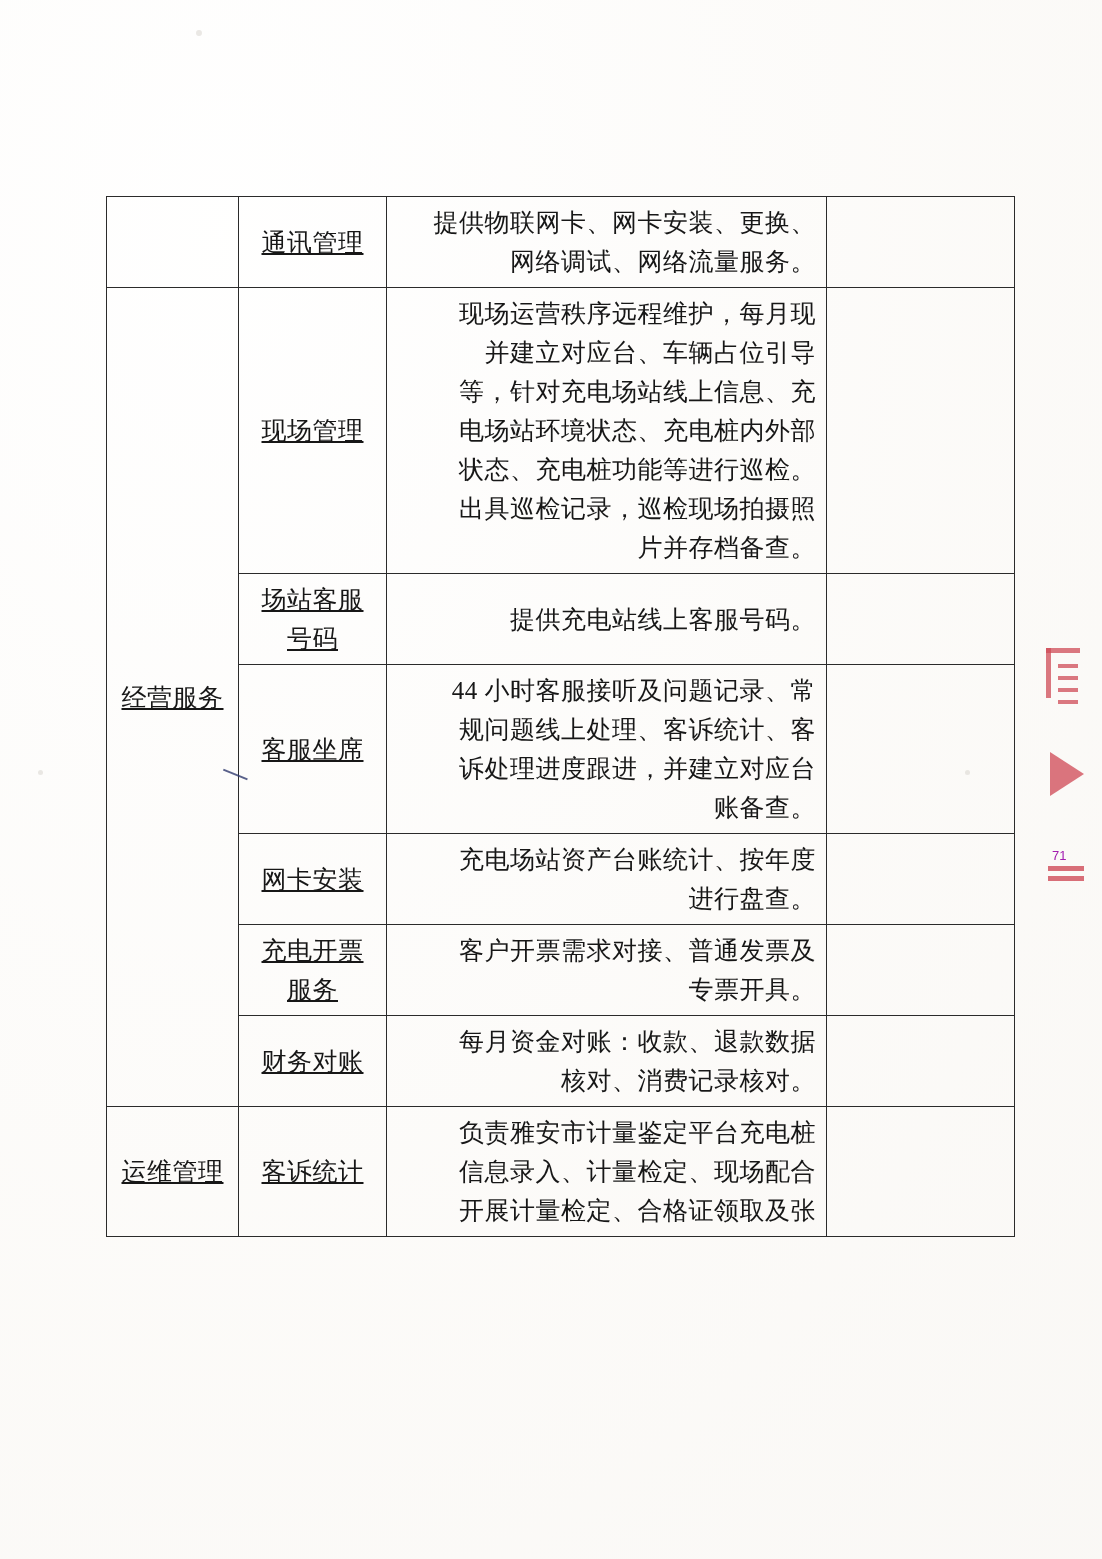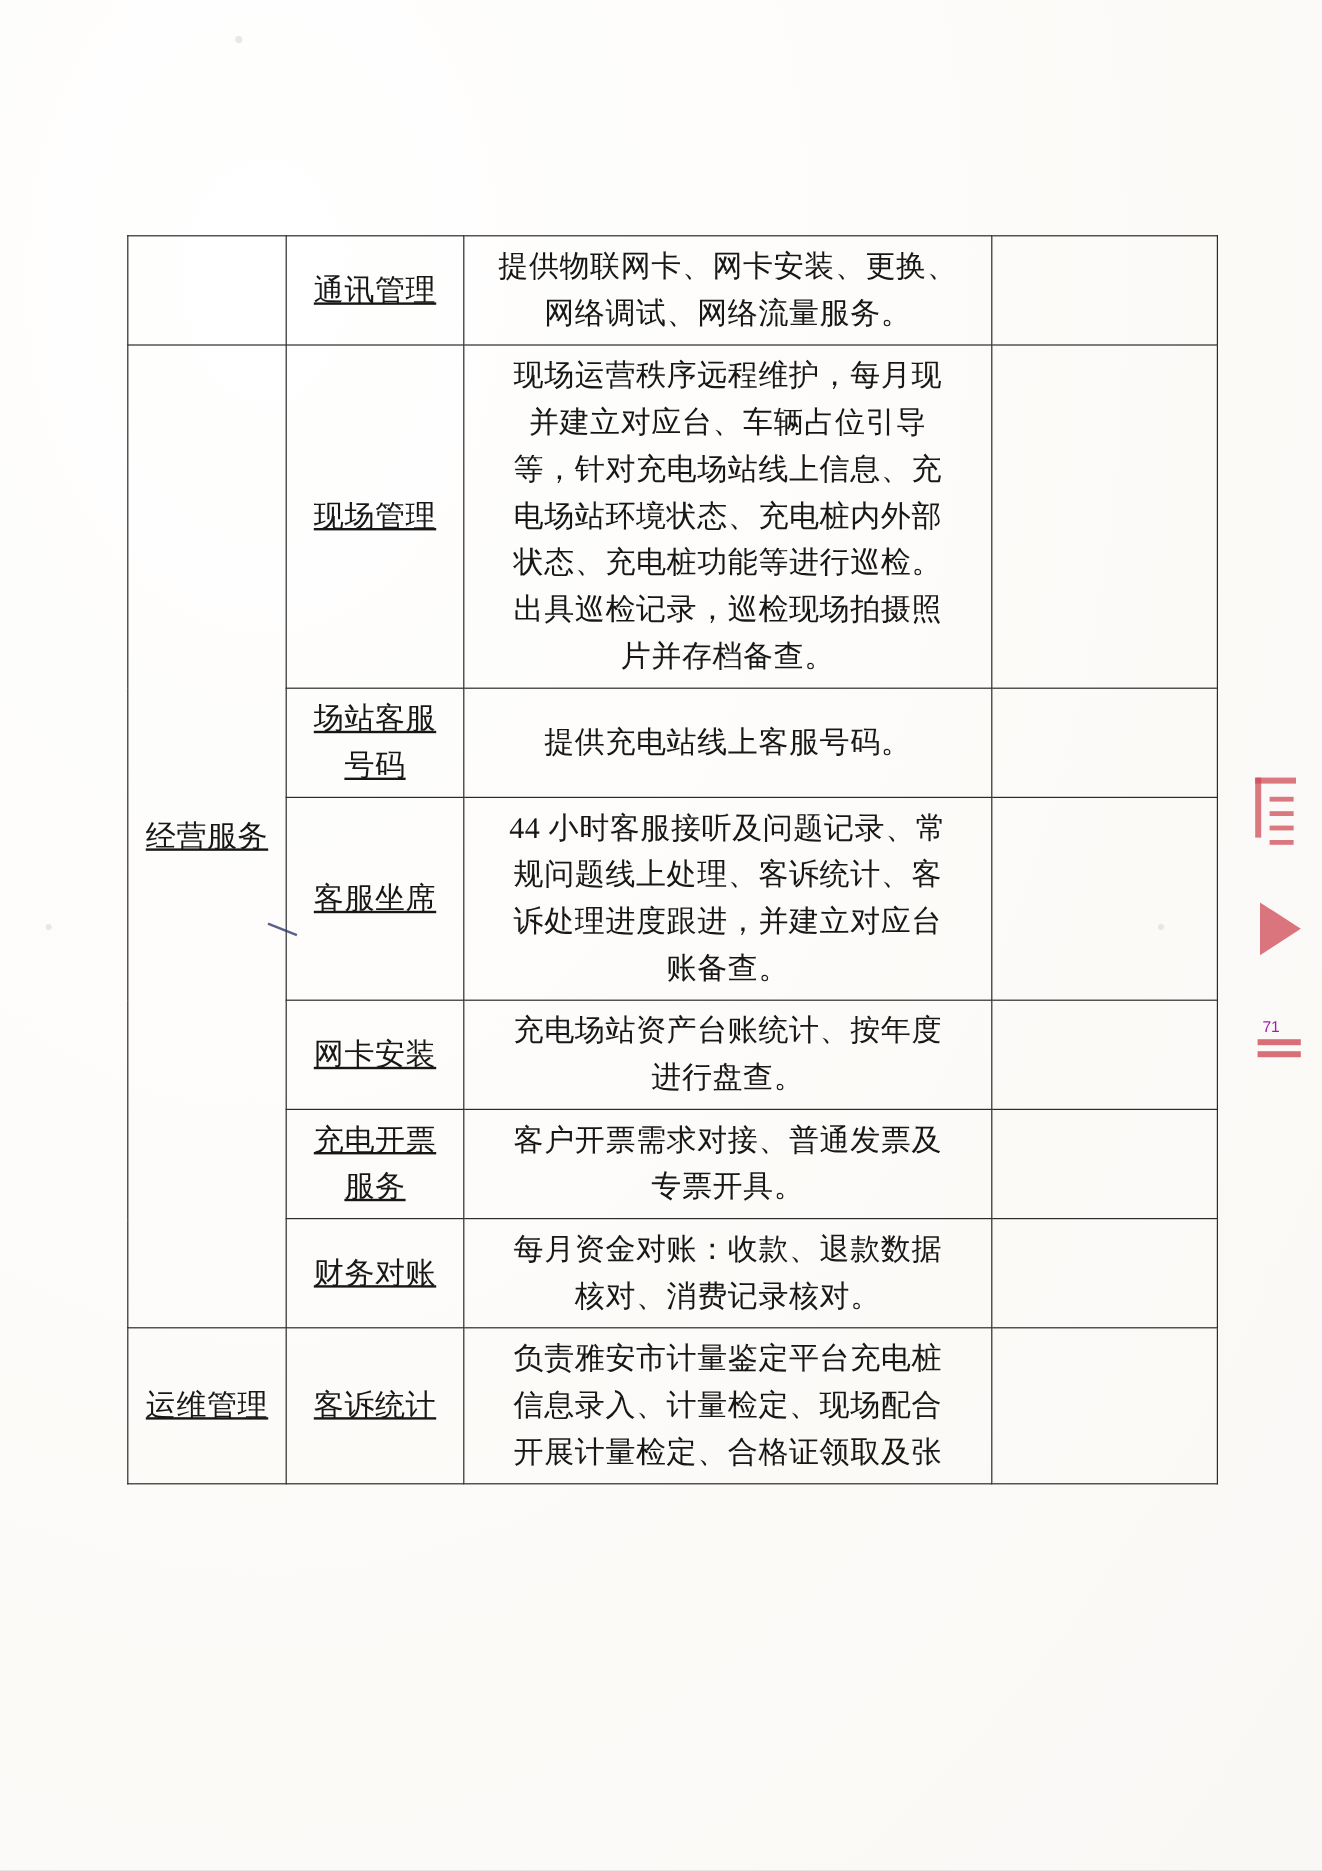--- a/index.html
+++ b/index.html
@@ -53,21 +53,21 @@
   .col-cat { width: 132px; }
   .col-item { width: 148px; }
   .col-desc { width: 440px; }
   .col-note { width: 188px; }
 
   td.cat, td.item {
     text-align: center;
     text-decoration: underline;
   }
   td.desc {
-    text-align: center;
+    text-align: right;
   }
   td.note { }
 
   .cell-lines {
     display: block;
   }
   .cell-lines > span {
     display: block;
   }
   td.item .cell-lines > span { text-align: center; }

